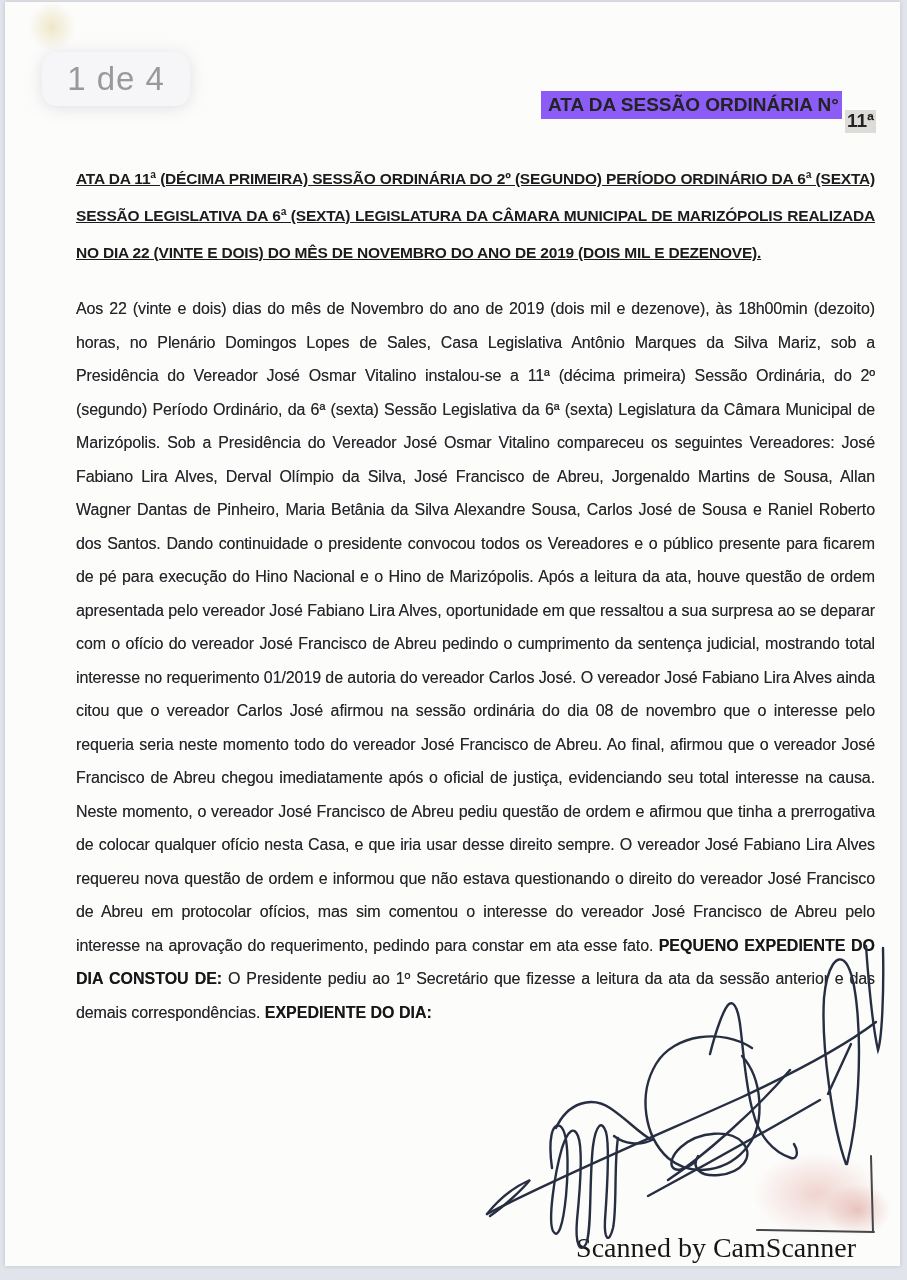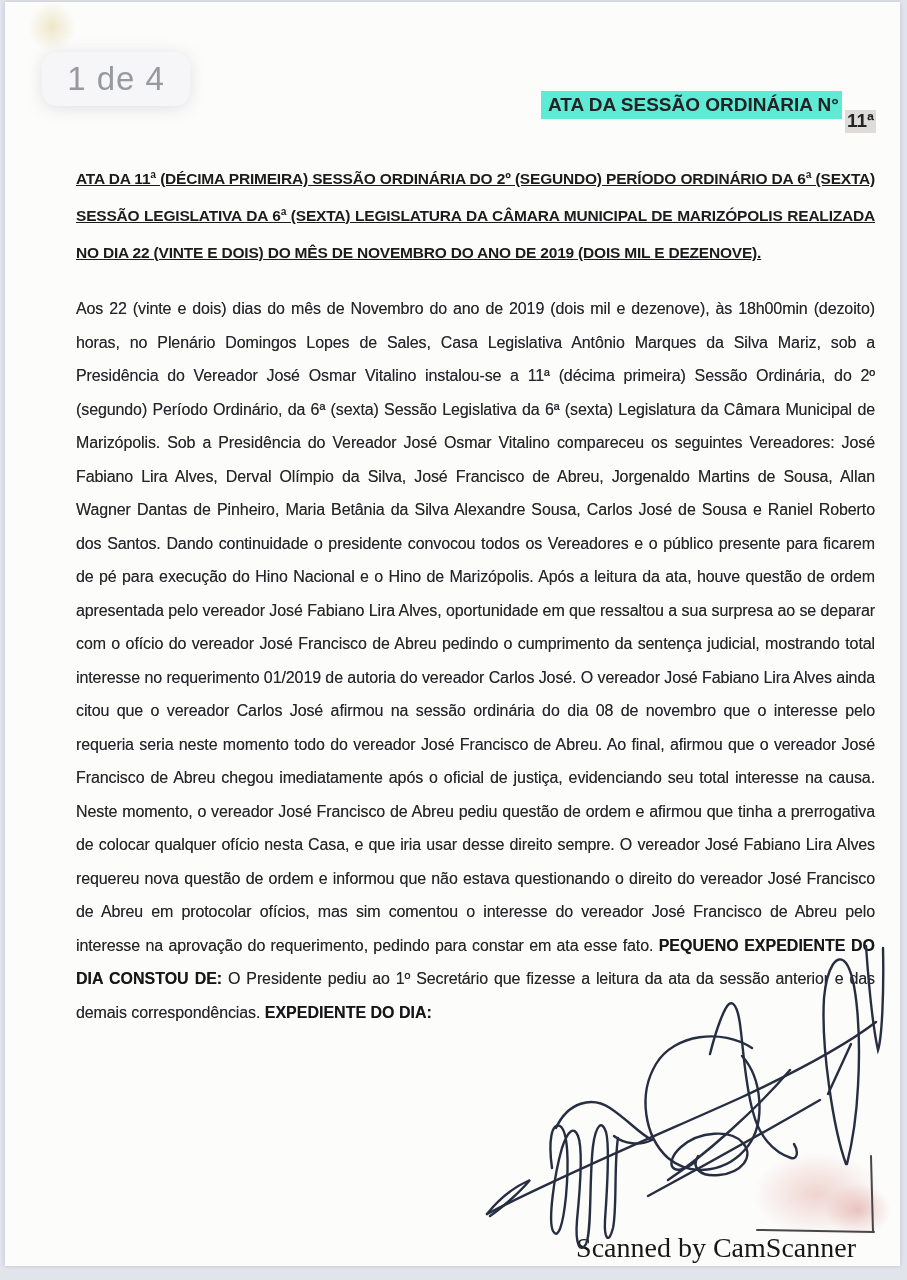--- a/index.html
+++ b/index.html
@@ -27,21 +27,21 @@
   }
   .badge span{
     font-size:33px;color:#98999d;letter-spacing:1px;font-weight:normal;
   }
   
   .doc-header{
     position:absolute;top:92px;right:24px;
     font-size:19px;font-weight:bold;color:#232325;white-space:nowrap;
   }
   .doc-header .hl{
-    background:#5eead4;padding:3px 3px 4px 7px;margin-left:28px;
+    background:#8b5cf6;padding:3px 3px 4px 7px;margin-left:28px;
   }
   .doc-header .hnum{
     position:relative;top:16px;margin-left:3px;background:#dddcd8;padding:0 2px 2px 2px;
   }
   
   .doc-text{
     position:absolute;left:71px;right:25px;top:158px;
     color:#232325;
   }
   .heading-par{

